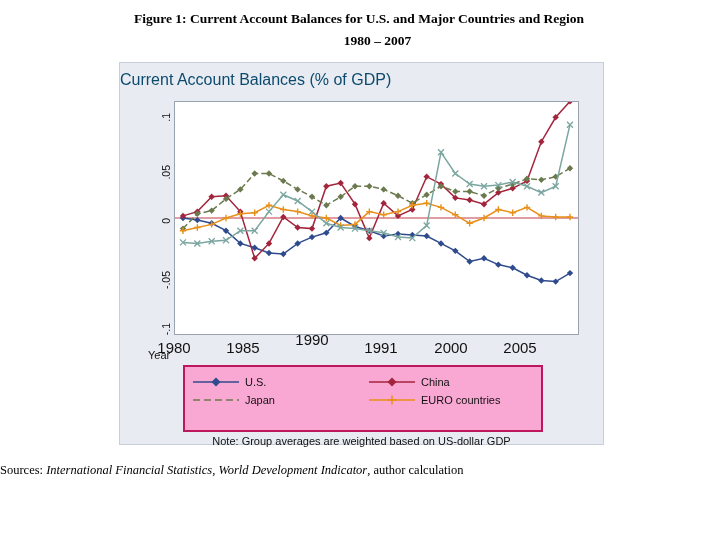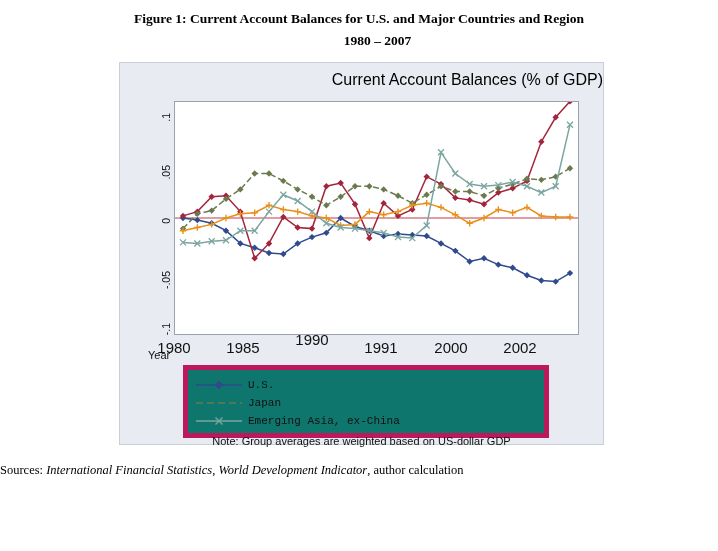--- a/index.html
+++ b/index.html
@@ -16,22 +16,22 @@
     font-weight:bold;font-size:13.5px;line-height:22px;
   }
   .caption .line2{display:block;margin-left:37px;}
 
   
   .panel{
     position:absolute;left:119px;top:62px;width:483px;height:381px;
     background:#e8ecf2;border:1px solid #c8cfd8;
   }
   .chart-title{
-    position:absolute;left:0;top:8px;width:483px;text-align:right;
-    color:#000000;font-size:16px;font-family:"Liberation Sans",sans-serif;
+    position:absolute;left:0;top:8px;width:483px;text-align:left;
+    color:#0c4a6e;font-size:16px;font-family:"Liberation Sans",sans-serif;
   }
   .plot{
     position:absolute;left:54px;top:38px;width:403px;height:232px;
     background:#ffffff;border:1px solid #9aa3ad;
   }
   svg.plot-svg{display:block;}
   .ytick-rot{
     position:absolute;width:40px;text-align:right;font-size:10.5px;
     font-family:"Liberation Sans",sans-serif;color:#111;
     transform:rotate(-90deg);transform-origin:right center;
@@ -41,22 +41,22 @@
     text-align:center;width:40px;
   }
   .axis-title{
     position:absolute;top:286px;left:0;width:483px;text-align:left;
     font-size:11px;font-family:Liberation Sans, sans-serif;color:#111;padding-left:28px;
   }
 
   
   .legend{
     position:absolute;left:63px;top:302px;width:356px;height:63px;
-    background:#0f766e;border:5px solid #be185d;
-    font-family:Liberation Mono, monospace;font-size:11px;color:#111;
+    background:#f9a8d4;border:2px solid #be185d;
+    font-family:Liberation Sans, sans-serif;font-size:11px;color:#111;
   }
   .legend .col{position:absolute;top:6px;}
   .legend .c1{left:8px;}
   .legend .c2{left:184px;}
   .lrow{display:flex;align-items:center;height:17px;margin-bottom:1px;}
   .lrow .sym{width:46px;height:12px;flex:none;margin-right:6px;}
   .note{
     position:absolute;left:0;top:372px;width:483px;text-align:center;
     font-family:"Liberation Sans",sans-serif;font-size:11px;color:#111;
   }
@@ -239,21 +239,21 @@
             <path d="M392,19.72L398,25.72M398,19.72L392,25.72" stroke="#7ba6a0" stroke-width="1.3"></path>
           </g>
       </svg>
     </div>
 
     <div class="xlab" style="left:34px;top:276px;">1980</div>
     <div class="xlab" style="left:103px;top:276px;">1985</div>
     <div class="xlab" style="left:172px;top:268px;">1990</div>
     <div class="xlab" style="left:241px;top:276px;">1991</div>
     <div class="xlab" style="left:311px;top:276px;">2000</div>
-    <div class="xlab" style="left:380px;top:276px;">2002</div>
+    <div class="xlab" style="left:380px;top:276px;">2005</div>
 
     <div class="axis-title">Year</div>
 
     <div class="legend">
       <div class="col c1">
         <div class="lrow">
           <span class="sym">
             <svg width="46" height="12">
                 <line x1="0" y1="6" x2="46" y2="6" stroke="#2f4b8e" stroke-width="1.6"></line>
                 <polygon points="23,1.5 27.5,6 23,10.5 18.5,6" fill="#2f4b8e"></polygon>
@@ -262,28 +262,39 @@
           <span>U.S.</span>
         </div>
         <div class="lrow">
           <span class="sym">
             <svg width="46" height="12">
                 <line x1="0" y1="6" x2="46" y2="6" stroke="#6b7a4e" stroke-width="1.6" stroke-dasharray="7,4"></line>
               </svg>
           </span>
           <span>Japan</span>
         </div>
+      </div>
+      <div class="col c2">
         <div class="lrow">
           <span class="sym">
             <svg width="46" height="12">
-                <line x1="0" y1="6" x2="46" y2="6" stroke="#7ba6a0" stroke-width="1.4"></line>
-                <path d="M19.5,2.5 L26.5,9.5 M26.5,2.5 L19.5,9.5" stroke="#7ba6a0" stroke-width="1.4"></path>
+                <line x1="0" y1="6" x2="46" y2="6" stroke="#a3253c" stroke-width="1.6"></line>
+                <polygon points="23,1.5 27.5,6 23,10.5 18.5,6" fill="#a3253c"></polygon>
               </svg>
           </span>
-          <span>Emerging Asia, ex-China</span>
+          <span>China</span>
+        </div>
+        <div class="lrow">
+          <span class="sym">
+            <svg width="46" height="12">
+                <line x1="0" y1="6" x2="46" y2="6" stroke="#e8901a" stroke-width="1.6"></line>
+                <path d="M23,1.5 L23,10.5 M18.5,6 L27.5,6" stroke="#e8901a" stroke-width="1.5"></path>
+              </svg>
+          </span>
+          <span>EURO countries</span>
         </div>
       </div>
     </div>
 
     <div class="note">Note: Group averages are weighted based on US-dollar GDP</div>
   </div>
 
   <div class="sources">
     <span>Sources: </span><i>International Financial Statistics</i><span>, </span><i>World Development Indicator</i><span>, author calculation</span>
   </div>

